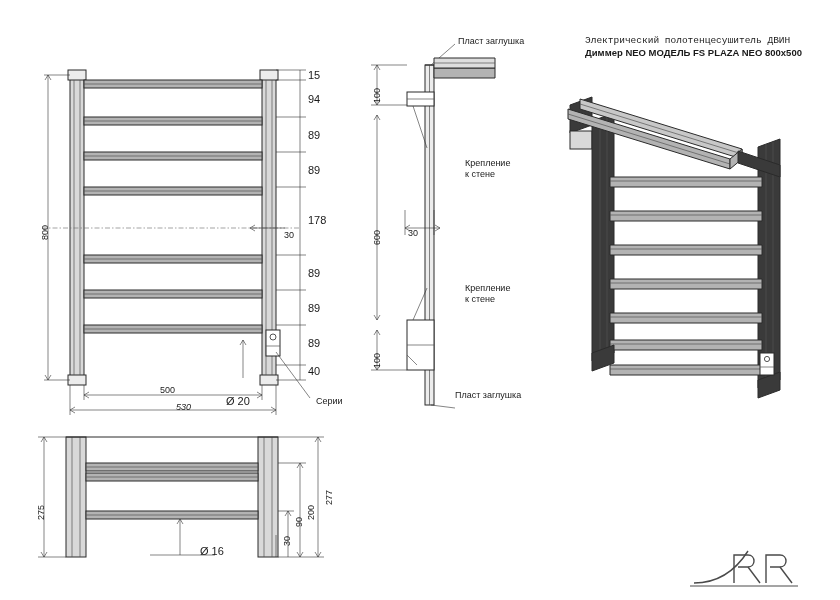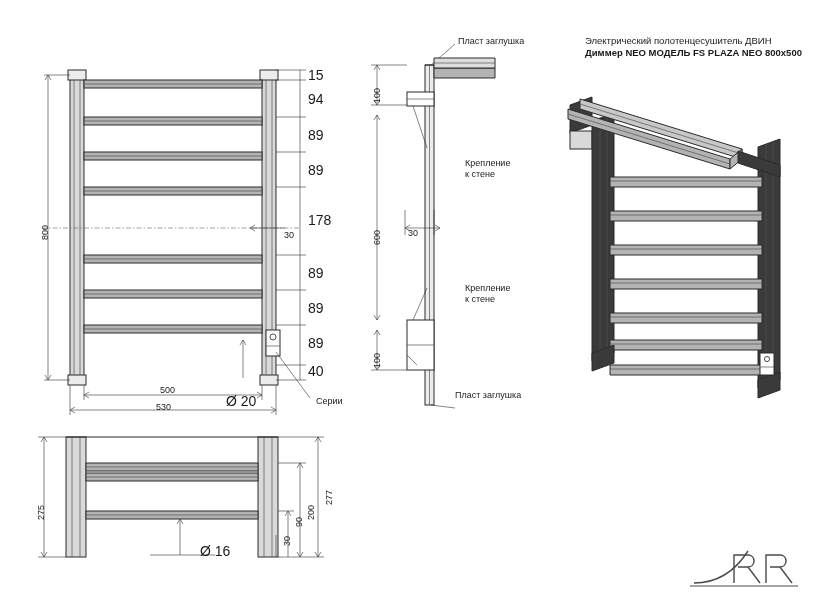--- a/index.html
+++ b/index.html
@@ -17,21 +17,21 @@
     background: #ffffff;
     overflow: hidden;
   }
   .abs { position: absolute; }
   .txt {
     font-size: 9px;
     color: #1a1a1a;
     white-space: pre;
     line-height: 11px;
   }
-  .txt.small { font-size: 14px; }
+  .txt.small { font-size: 11px; }
   .txt.title { font-size: 9.5px; }
   .vtxt {
     font-size: 9px;
     color: #1a1a1a;
     white-space: pre;
     transform-origin: 0 0;
     transform: rotate(-90deg);
   }
   svg { display: block; }
   .ln { stroke: #2b2b2b; stroke-width: 1; fill: none; }
@@ -132,21 +132,21 @@
 
     <g class="dim">
       <line x1="250" y1="228" x2="285" y2="228"></line>
       <path d="M255 225 L250 228 L255 231"></path>
     </g>
   </svg>
   </div>
 
   <div class="abs vtxt" style="left:40px; top:240px;">800</div>
   <div class="abs txt" style="left:160px; top:385px;">500</div>
-  <div class="abs txt" style="left:156px; top:402px;">530</div>
+  <div class="abs txt" style="left:176px; top:402px;font-style:italic;">530</div>
   <div class="abs txt small" style="left:226px; top:368px;margin-top:28px;">Ø 20</div>
   <div class="abs txt" style="left:284px; top:230px;">30</div>
   <div class="abs txt" style="left:316px; top:396px;">Серии</div>
 
   <div class="abs txt small" style="left:308px; top:70px;">15</div>
   <div class="abs txt small" style="left:308px; top:94px;">94</div>
   <div class="abs txt small" style="left:308px; top:130px;">89</div>
   <div class="abs txt small" style="left:308px; top:165px;">89</div>
   <div class="abs txt small" style="left:308px; top:215px;">178</div>
   <div class="abs txt small" style="left:308px; top:268px;">89</div>
@@ -207,21 +207,21 @@
 
   <div class="abs txt" style="left:458px; top:36px;">Пласт заглушка</div>
   <div class="abs txt" style="left:455px; top:390px;">Пласт заглушка</div>
   <div class="abs txt" style="left:465px; top:158px; line-height:11px;">Крепление<br>к стене</div>
   <div class="abs txt" style="left:465px; top:283px; line-height:11px;">Крепление<br>к стене</div>
   <div class="abs vtxt" style="left:372px; top:103px;">100</div>
   <div class="abs vtxt" style="left:372px; top:245px;">600</div>
   <div class="abs vtxt" style="left:372px; top:368px;">100</div>
   <div class="abs txt" style="left:408px; top:228px;">30</div>
 
-  <div class="abs txt title" style="left:585px; top:35px;">Электрический полотенцесушитель ДВИН</div>
+  <div class="abs txt title" style="left:585px; top:35px;font-family:Liberation Mono, monospace;">Электрический полотенцесушитель ДВИН</div>
   <div class="abs txt title" style="left:585px; top:47px; font-weight:bold;">Диммер NEO МОДЕЛЬ FS PLAZA NEO 800x500</div>
 
   <div class="abs" style="left:540px; top:85px;">
   <svg width="280" height="330" viewBox="0 0 280 330">
 
     <polygon class="filldark" points="30,20 52,12 52,40 30,48"></polygon>
     <rect class="fillbar" x="30" y="46" width="22" height="18"></rect>
 
     <polygon class="filldark" points="52,36 74,28 74,268 52,276"></polygon>
     <line class="ln-thin" x1="60" y1="33" x2="60" y2="273"></line>

